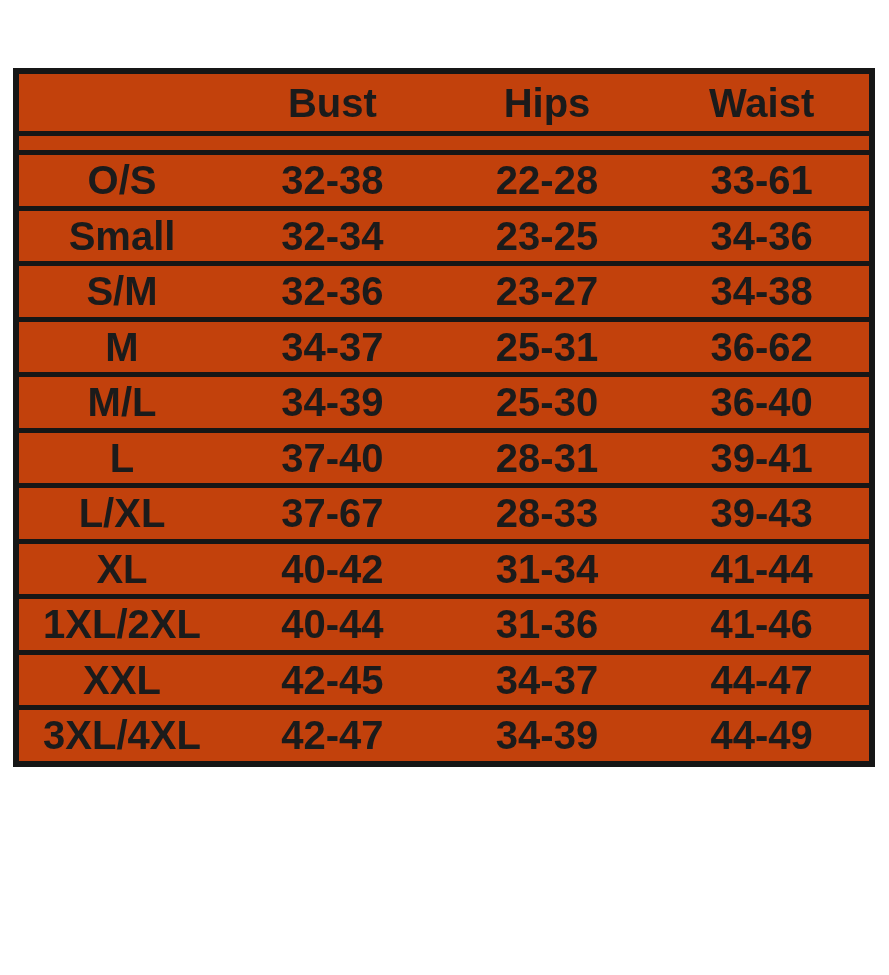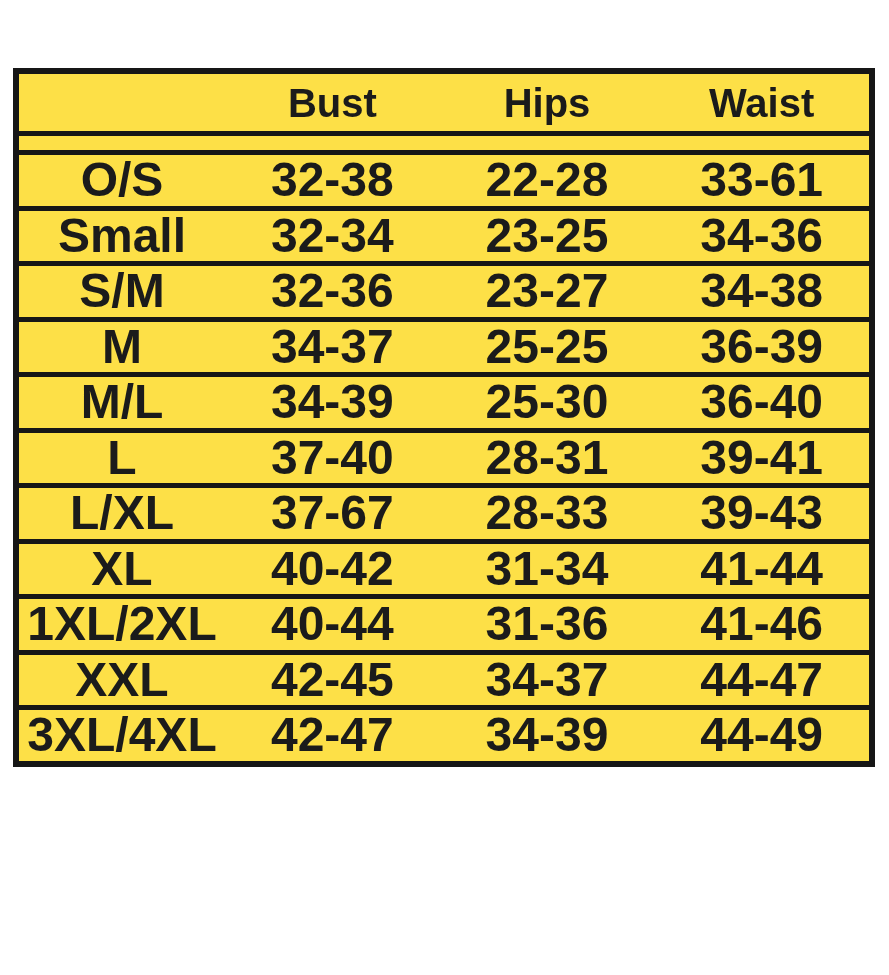--- a/index.html
+++ b/index.html
@@ -14,42 +14,42 @@
     position: relative;
     overflow: hidden;
   }
   .size-table {
     position: absolute;
     left: 13px;
     top: 68px;
     width: 862px;
     box-sizing: border-box;
     border: 6px solid #161616;
-    background: #fde047;
+    background: #c2410c;
   }
   .row {
     display: grid;
     grid-template-columns: 206px 1fr 1fr 1fr;
     align-items: center;
     box-sizing: border-box;
   }
   .header-row {
     height: 57px;
   }
   .spacer-row {
     height: 14px;
     border-top: 5px solid #161616;
   }
   .data-row {
     height: 55.5px;
     border-top: 5px solid #161616;
   }
   .cell {
     text-align: center;
-    font-size: 48px;
+    font-size: 40px;
     font-weight: bold;
     color: #1b1b1b;
     line-height: 1;
     white-space: nowrap;
     letter-spacing: 0px;
   }
   .header-row .cell {
     font-size: 40px;
   }
 </style>
@@ -82,22 +82,22 @@
   <div class="row data-row">
     <div class="cell">S/M</div>
     <div class="cell">32-36</div>
     <div class="cell">23-27</div>
     <div class="cell">34-38</div>
   </div>
 
   <div class="row data-row">
     <div class="cell">M</div>
     <div class="cell">34-37</div>
-    <div class="cell">25-25</div>
-    <div class="cell">36-39</div>
+    <div class="cell">25-31</div>
+    <div class="cell">36-62</div>
   </div>
 
   <div class="row data-row">
     <div class="cell">M/L</div>
     <div class="cell">34-39</div>
     <div class="cell">25-30</div>
     <div class="cell">36-40</div>
   </div>
 
   <div class="row data-row">

